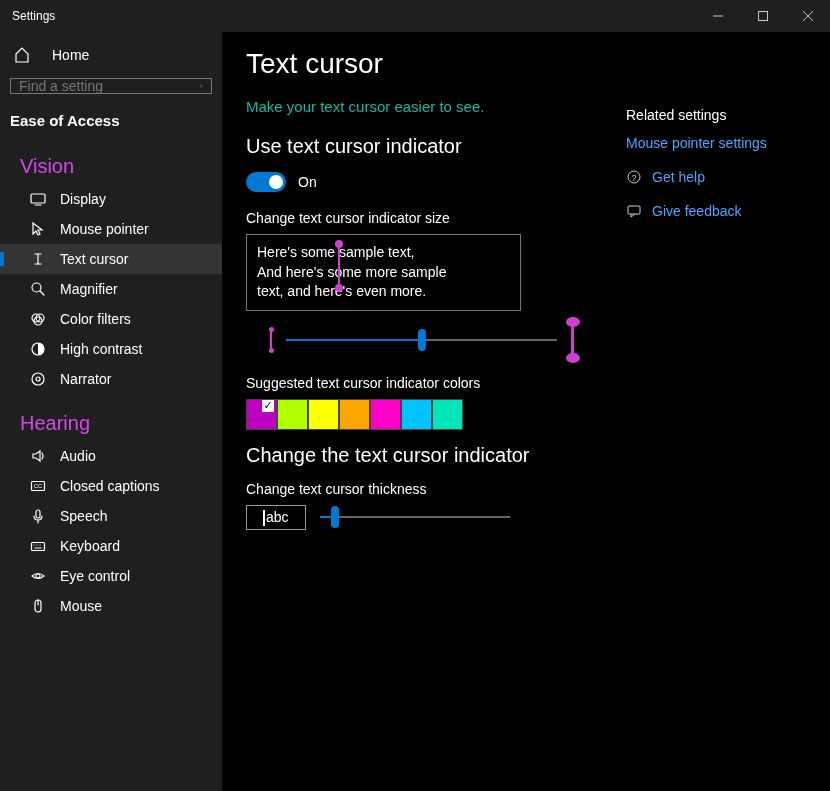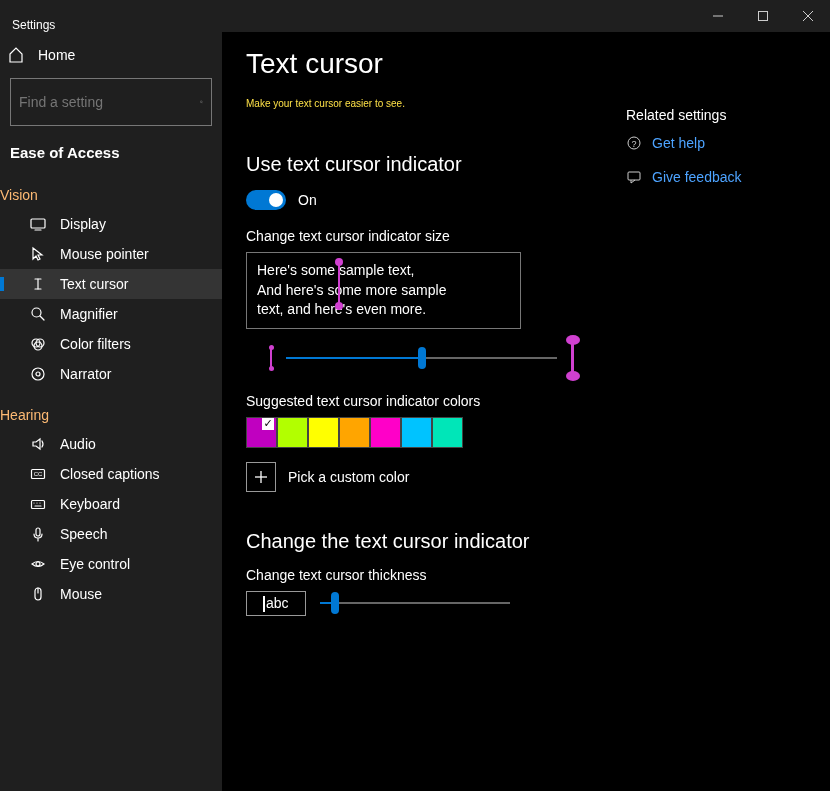--- a/index.html
+++ b/index.html
@@ -9,49 +9,49 @@
   color: #fff;
   width: 830px;
   height: 791px;
   overflow: hidden;
   font-size: 14px;
 }
 .titlebar {
   height: 32px;
   background: #1f1f1f;
   display: flex;
-  align-items: flex-end;
+  align-items: center;
   padding-left: 12px;
   font-size: 12px;
 }
 .titlebar .spacer { flex: 1; }
 .winctrl { width: 45px; height: 32px; display: flex; align-items: center; justify-content: center; color: #ccc; }
 .winctrl svg { width: 10px; height: 10px; }
 .app {
   display: flex;
   height: 759px;
 }
 .sidebar {
   width: 222px;
   background: #1f1f1f;
   padding: 8px 0 0 0;
   overflow-y: auto;
 }
 .home {
   display: flex;
   align-items: center;
-  gap: 14px;
-  padding: 7px 8px;
+  gap: 22px;
+  padding: 7px 14px;
   cursor: pointer;
 }
 .home-icon { width: 16px; height: 16px; }
 .search {
   margin: 8px 10px 10px 10px;
   border: 1px solid #777;
-  height: 48px;
+  height: 16px;
   display: flex;
   align-items: center;
   padding: 0 8px;
   background: #1f1f1f;
 }
 .search input {
   flex: 1;
   background: transparent;
   border: none;
   outline: none;
@@ -60,23 +60,23 @@
 }
 .search-icon { color: #ccc; }
 .section-title {
   padding: 8px 10px 8px 10px;
   font-size: 15px;
   font-weight: 700;
   color: #fff;
   margin-top: 6px;
 }
 .group-label {
-  padding: 18px 12px 6px 0;
-  font-size: 14px;
-  color: #fdba74;
+  padding: 18px 12px 6px 20px;
+  font-size: 20px;
+  color: #d946ef;
 }
 .nav-item {
   display: flex;
   align-items: center;
   gap: 14px;
   padding: 7px 0 7px 30px;
   cursor: pointer;
   position: relative;
   color: #fff;
   font-size: 14px;
@@ -93,21 +93,21 @@
 .main {
   flex: 1;
   background: #000;
   padding: 16px 24px 24px 24px;
   display: flex;
   gap: 28px;
   overflow-y: auto;
 }
 .content { flex: 1; max-width: 390px; }
 h1 { font-size: 28px; font-weight: 400; margin-bottom: 18px; }
-.subtitle { color: #fde047; font-size: 10px; margin-bottom: 44px; }
+.subtitle { color: #14b8a6; font-size: 15px; margin-bottom: 20px; }
 h2 { font-size: 20px; font-weight: 400; margin-bottom: 14px; }
 .setting-label { font-size: 14px; margin-bottom: 8px; }
 .toggle-row { display: flex; align-items: center; gap: 12px; margin-bottom: 18px; }
 .toggle {
   width: 40px; height: 20px; border-radius: 10px;
   background: #0078d4; position: relative; cursor: pointer;
 }
 .toggle::after {
   content: ''; position: absolute; right: 3px; top: 3px;
   width: 14px; height: 14px; border-radius: 50%; background: #fff;
@@ -278,20 +278,29 @@
               <circle cx="10" cy="7" r="4"></circle>
               <circle cx="8" cy="10" r="4"></circle>
             </g>
           </svg>
           <span>Color filters</span>
         </div>
         <div class="nav-item">
           <svg class="nav-icon" viewBox="0 0 16 16">
             <g fill="none" stroke="#fff" stroke-width="1.2" stroke-linecap="round">
               <circle cx="8" cy="8" r="6"></circle>
+              <path d="M8 2 A6 6 0 0 1 8 14 Z" fill="#fff" stroke="none"></path>
+            </g>
+          </svg>
+          <span>High contrast</span>
+        </div>
+        <div class="nav-item">
+          <svg class="nav-icon" viewBox="0 0 16 16">
+            <g fill="none" stroke="#fff" stroke-width="1.2" stroke-linecap="round">
+              <circle cx="8" cy="8" r="6"></circle>
               <circle cx="8" cy="8" r="2"></circle>
             </g>
           </svg>
           <span>Narrator</span>
         </div>
         <div class="group-label">Hearing</div>
         <div class="nav-item">
           <svg class="nav-icon" viewBox="0 0 16 16">
             <g fill="none" stroke="#fff" stroke-width="1.2" stroke-linecap="round">
               <path d="M3 6 L6 6 L10 3 L10 13 L6 10 L3 10 Z"></path>
@@ -301,41 +310,41 @@
           <span>Audio</span>
         </div>
         <div class="nav-item">
           <svg class="nav-icon" viewBox="0 0 16 16">
             <g fill="none" stroke="#fff" stroke-width="1.2" stroke-linecap="round">
               <rect x="1.5" y="3.5" width="13" height="9" rx="1"></rect>
               <text x="8" y="10" font-size="6" text-anchor="middle" fill="#fff" stroke="none">CC</text>
             </g>
           </svg>
           <span>Closed captions</span>
+        </div>
+        <div class="nav-item">
+          <svg class="nav-icon" viewBox="0 0 16 16">
+            <g fill="none" stroke="#fff" stroke-width="1.2" stroke-linecap="round">
+              <rect x="6" y="2" width="4" height="8" rx="2"></rect>
+              <path d="M4 8 Q4 12 8 12 Q12 12 12 8 M8 12 L8 15"></path>
+            </g>
+          </svg>
+          <span>Speech</span>
         </div>
         <div class="nav-item">
           <svg class="nav-icon" viewBox="0 0 16 16">
             <g fill="none" stroke="#fff" stroke-width="1.2" stroke-linecap="round">
               <rect x="1.5" y="4.5" width="13" height="8" rx="1"></rect>
               <line x1="4" y1="7" x2="4" y2="7"></line>
               <line x1="7" y1="7" x2="7" y2="7"></line>
               <line x1="10" y1="7" x2="10" y2="7"></line>
               <line x1="5" y1="10" x2="11" y2="10"></line>
             </g>
           </svg>
           <span>Keyboard</span>
-        </div>
-        <div class="nav-item">
-          <svg class="nav-icon" viewBox="0 0 16 16">
-            <g fill="none" stroke="#fff" stroke-width="1.2" stroke-linecap="round">
-              <rect x="6" y="2" width="4" height="8" rx="2"></rect>
-              <path d="M4 8 Q4 12 8 12 Q12 12 12 8 M8 12 L8 15"></path>
-            </g>
-          </svg>
-          <span>Speech</span>
         </div>
         <div class="nav-item">
           <svg class="nav-icon" viewBox="0 0 16 16">
             <g fill="none" stroke="#fff" stroke-width="1.2" stroke-linecap="round">
               <path d="M2 8 Q8 3 14 8 Q8 13 2 8 Z"></path>
               <circle cx="8" cy="8" r="2"></circle>
             </g>
           </svg>
           <span>Eye control</span>
         </div>
@@ -383,46 +392,40 @@
       <div class="colors" id="color-row">
           <div class="swatch sel" style="background: rgb(192, 0, 192);"></div>
           <div class="swatch" style="background: rgb(178, 255, 0);"></div>
           <div class="swatch" style="background: rgb(255, 255, 0);"></div>
           <div class="swatch" style="background: rgb(255, 165, 0);"></div>
           <div class="swatch" style="background: rgb(255, 0, 200);"></div>
           <div class="swatch" style="background: rgb(0, 195, 255);"></div>
           <div class="swatch" style="background: rgb(0, 230, 184);"></div>
         </div>
 
-      <div class="custom-row">
-        <div class="plus-box">
-          <svg width="16" height="16" viewBox="0 0 16 16">
-              <line x1="8" y1="2" x2="8" y2="14" stroke="#fff" stroke-width="1.3"></line>
-              <line x1="2" y1="8" x2="14" y2="8" stroke="#fff" stroke-width="1.3"></line>
-            </svg>
-        </div>
-        <span>Pick a custom color</span>
-      </div>
 
       <h2>Change the text cursor indicator</h2>
       <div class="setting-label">Change text cursor thickness</div>
       <div class="thickness-row">
         <div class="thick-preview">
           <span class="cur"></span><span>abc</span>
         </div>
         <div class="slider2">
           <div class="fill" id="thick-fill" style="width: 8%;"></div>
           <div class="thumb" id="thick-thumb" style="left: 8%;"></div>
         </div>
       </div>
     </div>
 
     <div class="aside">
       <div class="aside-title">Related settings</div>
       <div class="link">
+        <span>Mouse pointer settings</span>
+      </div>
+      <div class="link">
         <svg class="ic" viewBox="0 0 16 16">
             <circle cx="8" cy="8" r="6" fill="none" stroke="#ccc"></circle>
             <text x="8" y="12" font-size="9" text-anchor="middle" fill="#ccc">?</text>
           </svg>
         <span>Get help</span>
       </div>
       <div class="link">
         <svg class="ic" viewBox="0 0 16 16">
             <rect x="2" y="3" width="12" height="8" rx="1" fill="none" stroke="#ccc"></rect>
             <path d="M5 11 L5 14 L9 11" fill="none" stroke="#ccc"></path>

